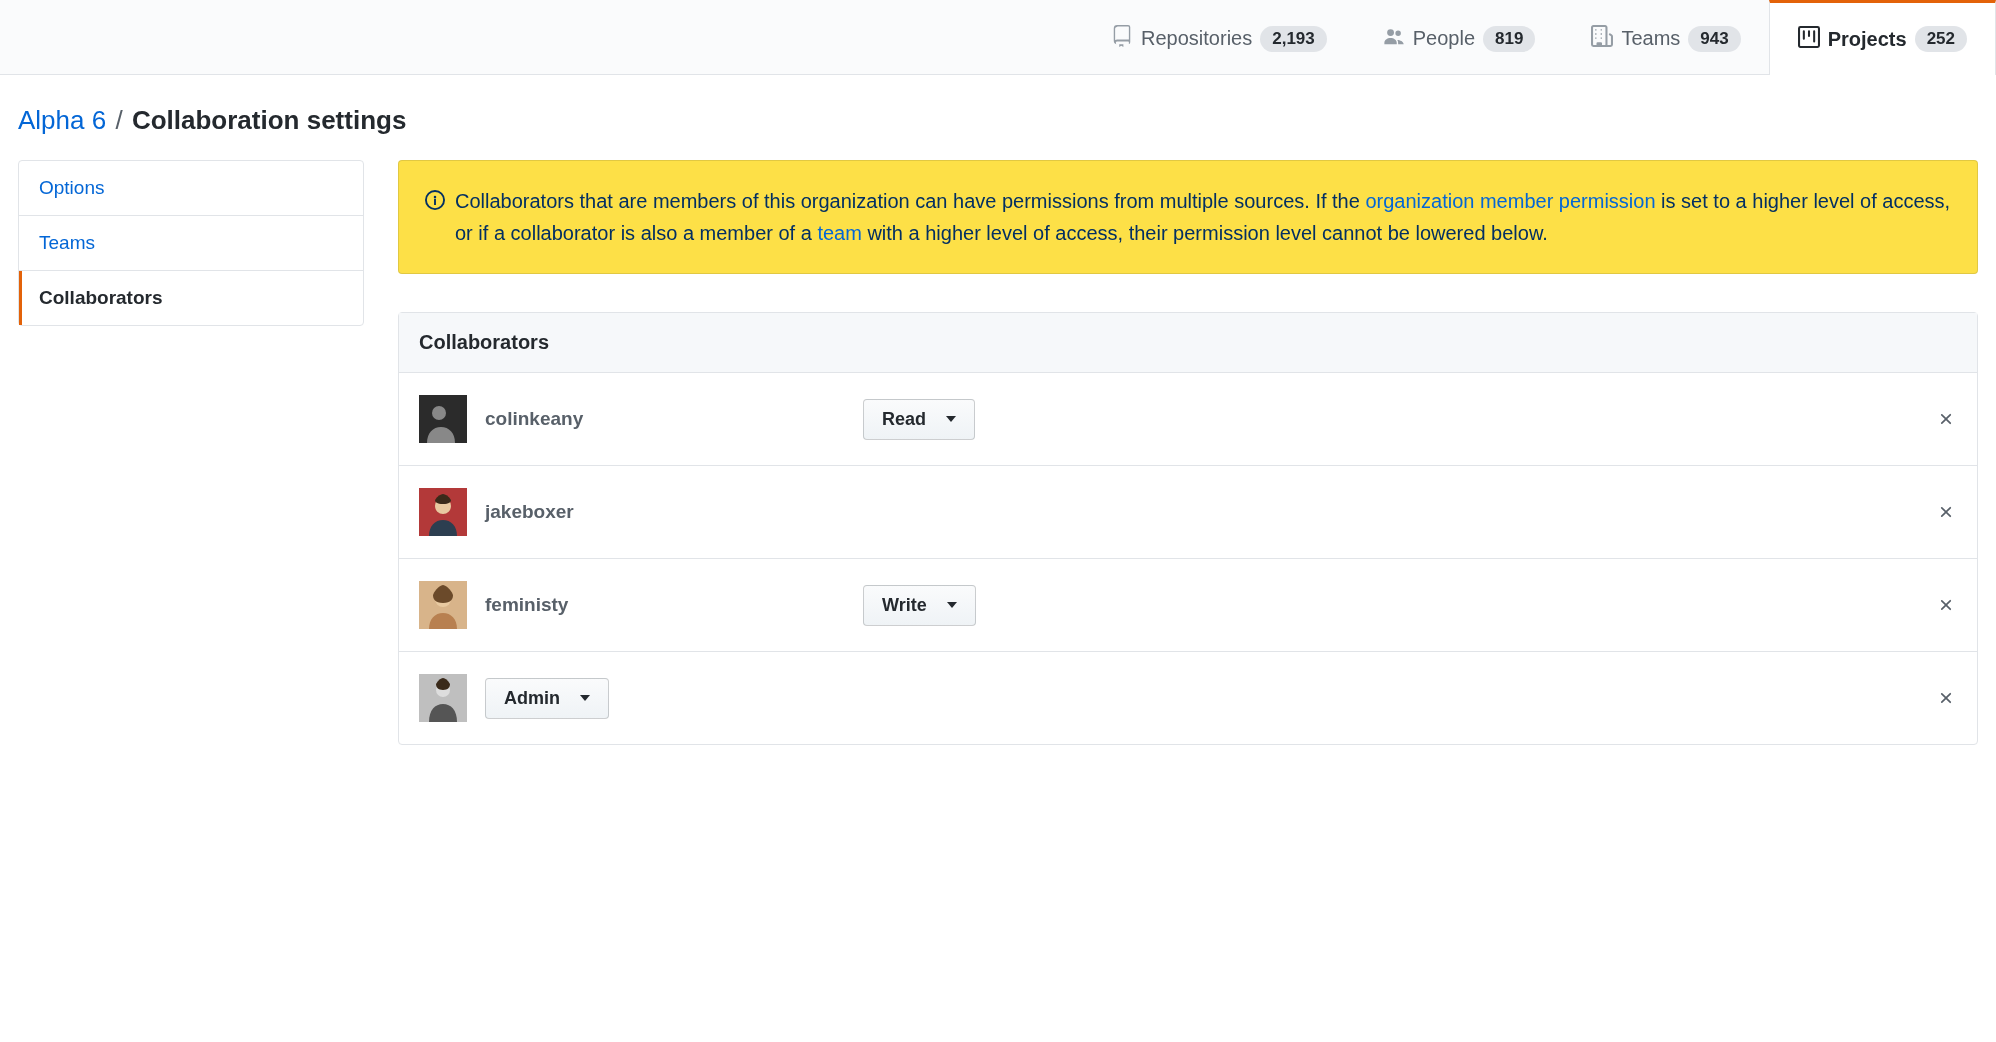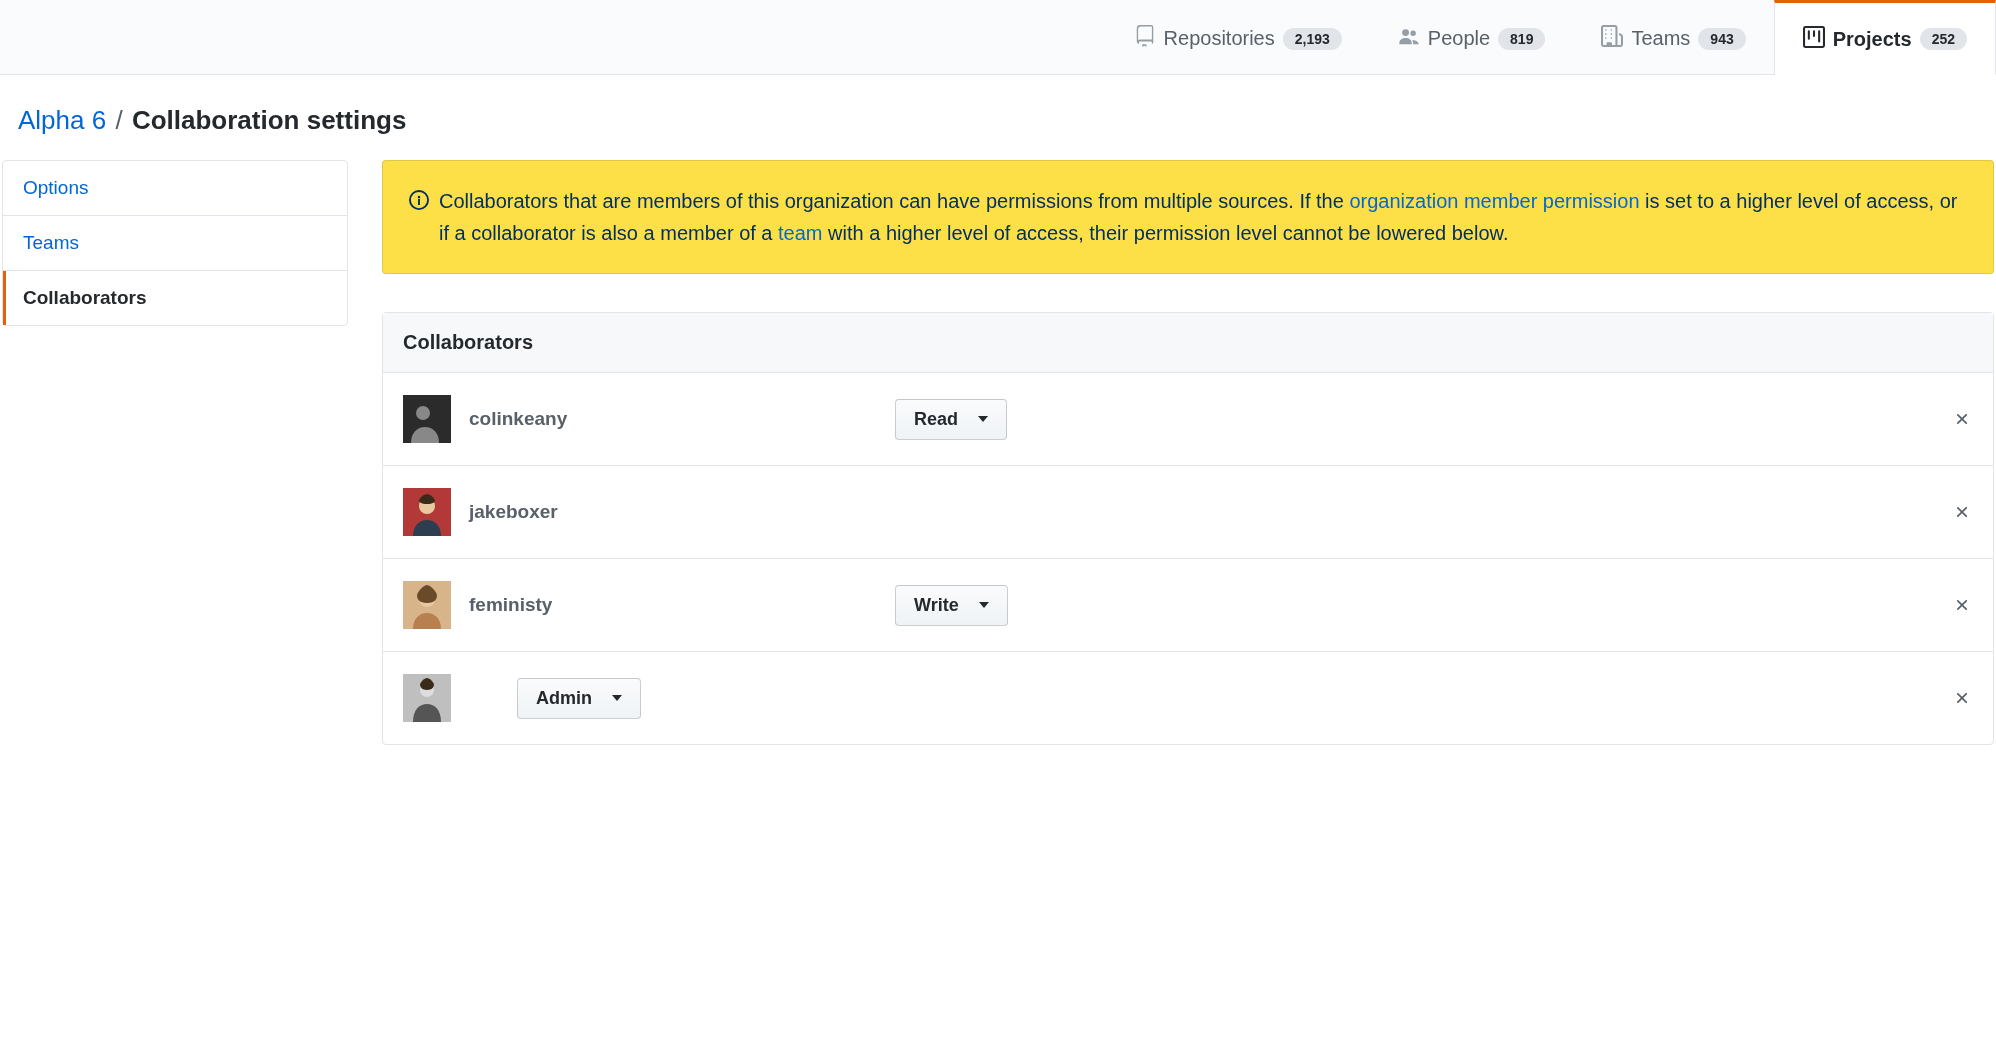--- a/index.html
+++ b/index.html
@@ -37,33 +37,33 @@
   margin-bottom: -1px;
   color: #24292e;
   font-weight: 600;
 }
 .top-tab.active .icon svg { fill: #24292e; }
 .count-badge {
   background: #e1e4e8;
   color: #24292e;
   border-radius: 20px;
   padding: 3px 12px;
-  font-size: 14px;
+  font-size: 17px;
   font-weight: 600;
 }
 .breadcrumb {
   padding: 30px 18px 24px 18px;
   font-size: 26px;
 }
 .breadcrumb a { color: #0366d6; text-decoration: none; }
 .breadcrumb .sep { color: #586069; padding: 0 2px; }
 .breadcrumb .current { font-weight: 600; color: #24292e; }
 .layout {
   display: flex;
-  padding: 0 2px;
+  padding: 0 18px;
   gap: 34px;
   align-items: flex-start;
 }
 .side-nav {
   width: 346px;
   border: 1px solid #e1e4e8;
   border-radius: 4px;
   flex-shrink: 0;
 }
 .side-item {
@@ -138,21 +138,20 @@
   align-items: center;
   gap: 20px;
   background: linear-gradient(#fafbfc, #eff3f6);
   border: 1px solid rgba(27,31,35,0.2);
   border-radius: 4px;
   padding: 9px 18px;
   font-size: 18px;
   font-weight: 600;
   color: #24292e;
   cursor: pointer;
-  margin-left: 48px;
 }
 .caret {
   width: 0; height: 0;
   border-left: 5px solid transparent;
   border-right: 5px solid transparent;
   border-top: 6px solid #24292e;
 }
 .spacer { flex: 1; }
 .remove-x {
   width: 22px; height: 22px;

